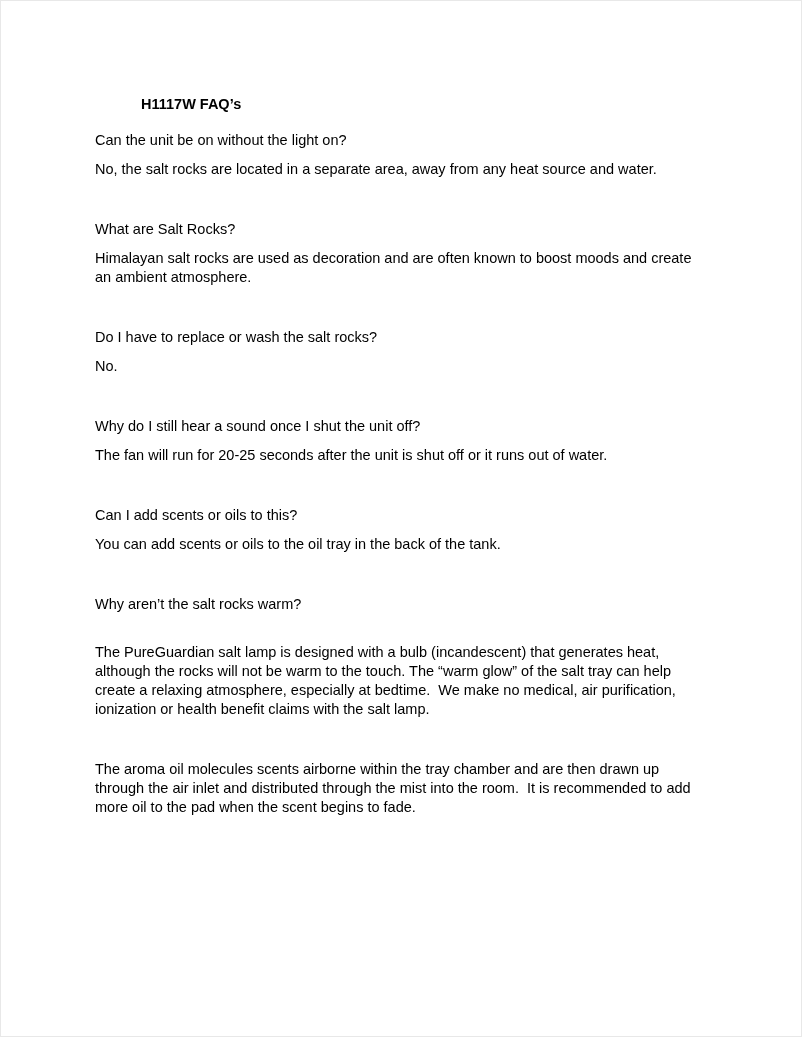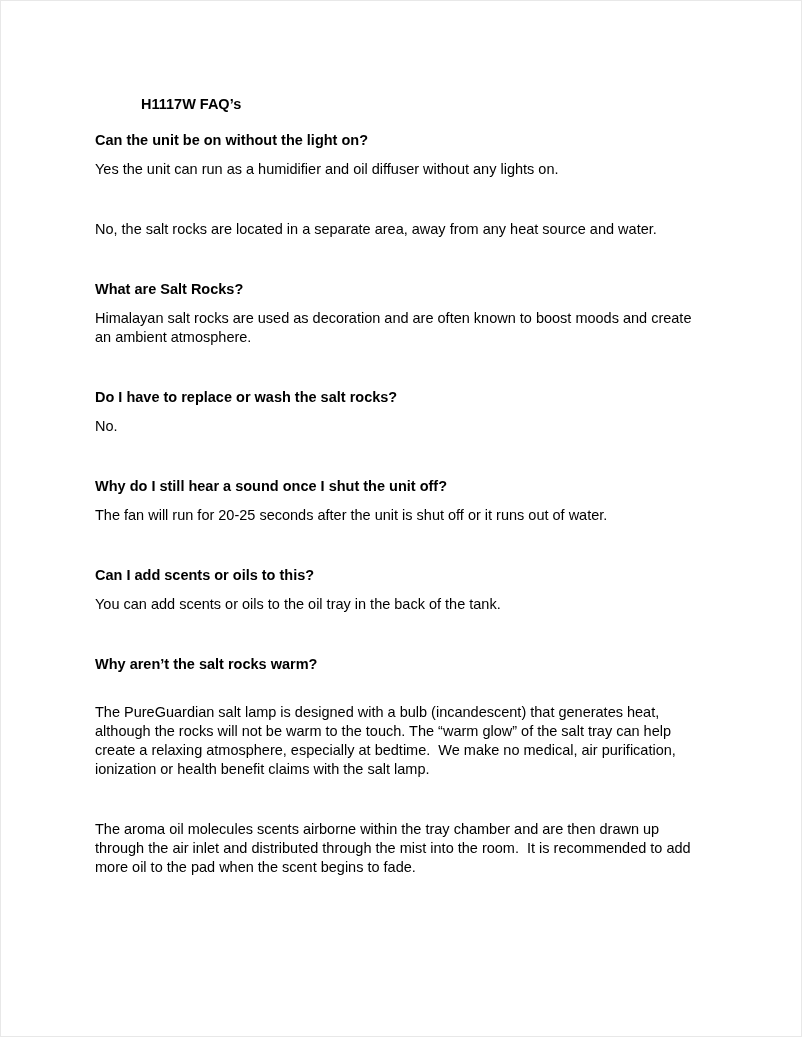--- a/index.html
+++ b/index.html
@@ -27,42 +27,41 @@
   .doc-title {
     font-weight: bold;
     margin: 0 0 17px 0;
     padding-left: 46px;
     font-size: 14.5px;
   }
   .faq-block {
     margin: 0;
   }
   .question {
-    font-weight: bold;
+    font-weight: normal;
     margin: 0 0 10px 0;
   }
   .answer {
     margin: 0 0 41px 0;
     white-space: pre-wrap;
   }
   .answer.gap-before {
     margin-top: 29px;
   }
 </style>
 </head>
 <body>
 
 <div class="page">
   <div class="content">
 
     <p class="doc-title">H1117W FAQ’s</p>
 
     <div class="faq-block">
       <p class="question">Can the unit be on without the light on?</p>
-      <p class="answer">Yes the unit can run as a humidifier and oil diffuser without any lights on.</p>
     </div>
 
     <div class="faq-block">
       <p class="answer">No, the salt rocks are located in a separate area, away from any heat source and water.</p>
     </div>
 
     <div class="faq-block">
       <p class="question">What are Salt Rocks?</p>
       <p class="answer">Himalayan salt rocks are used as decoration and are often known to boost moods and create an ambient atmosphere.</p>
     </div>

